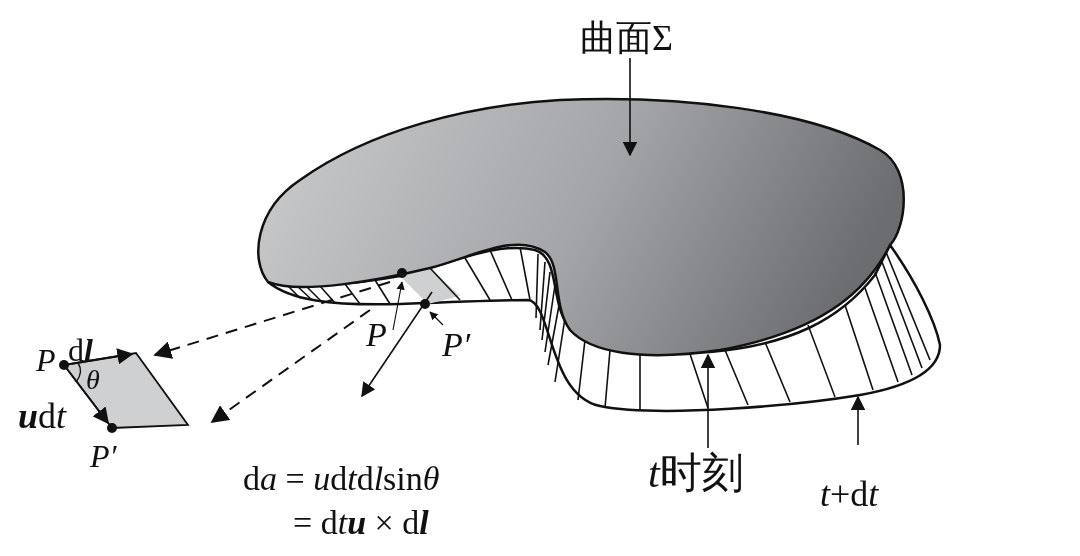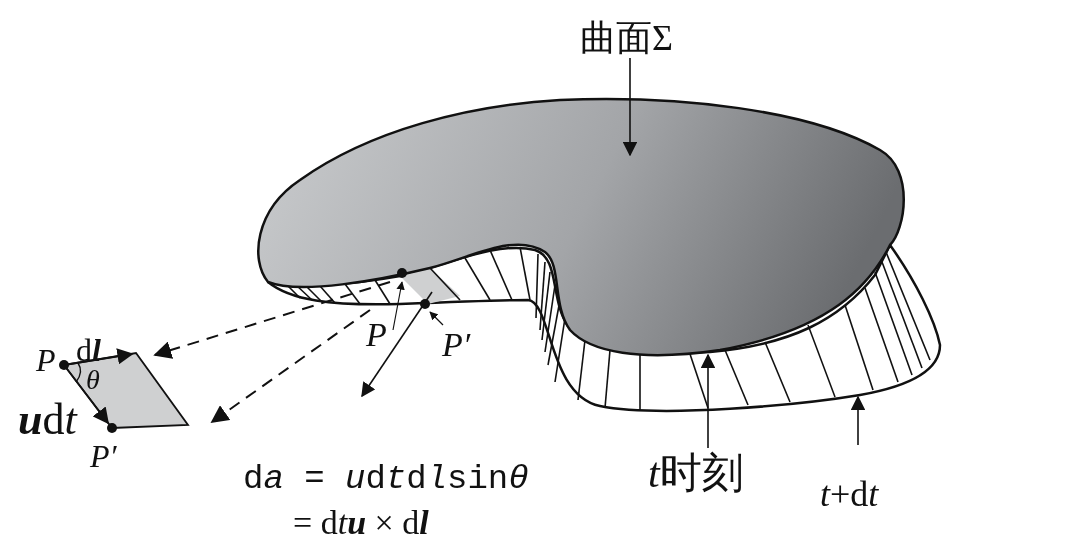--- a/index.html
+++ b/index.html
@@ -107,30 +107,30 @@
   </svg>
 
   <div class="lbl" style="left:580px; top:20px; font-size:36px;">
     <span class="cjk">曲面</span><span>Σ</span>
   </div>
 
   <div class="lbl it" style="left:366px; top:318px; font-size:34px;">P</div>
   <div class="lbl it" style="left:442px; top:328px; font-size:34px;">P′</div>
 
   <div class="lbl it" style="left:36px; top:344px; font-size:32px;">P</div>
-  <div class="lbl" style="left:76px; top:334px; font-size:32px;">
+  <div class="lbl" style="left:68px; top:334px; font-size:32px;">
     <span>d</span><span class="bi">l</span>
   </div>
   <div class="lbl it" style="left:86px; top:366px; font-size:28px;">θ</div>
-  <div class="lbl" style="left:18px; top:398px; font-size:44px;font-family:Liberation Serif, serif;">
+  <div class="lbl" style="left:18px; top:398px; font-size:36px;font-family:Liberation Serif, serif;">
     <span class="bi">u</span><span>d</span><span class="it">t</span>
   </div>
   <div class="lbl it" style="left:90px; top:440px; font-size:32px;">P′</div>
 
-  <div class="lbl" style="left:243px; top:462px; font-size:34px;font-family:Liberation Mono, monospace;">
+  <div class="lbl" style="left:243px; top:462px; font-size:34px;">
     <span>d</span><span class="it">a</span><span> = </span><span class="it">u</span><span>d</span><span class="it">t</span><span>d</span><span class="it">l</span><span>sin</span><span class="it">θ</span>
   </div>
   <div class="lbl" style="left:293px; top:506px; font-size:34px;">
     <span>= </span><span>d</span><span class="it">t</span><span class="bi">u</span><span> × </span><span>d</span><span class="bi">l</span>
   </div>
 
   <div class="lbl" style="left:648px; top:452px; font-size:42px;">
     <span class="it">t</span><span class="cjk">时刻</span>
   </div>
 

